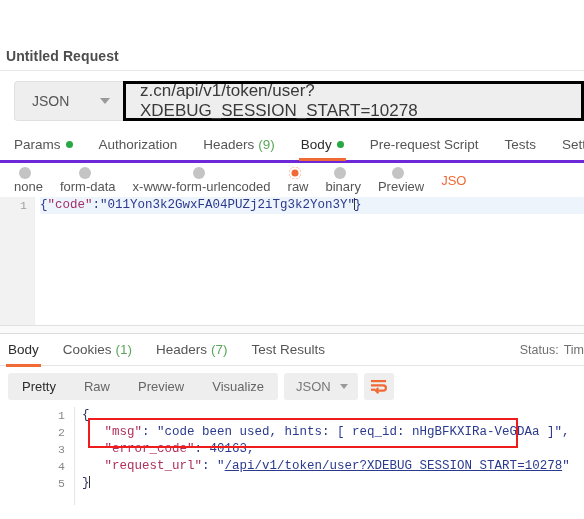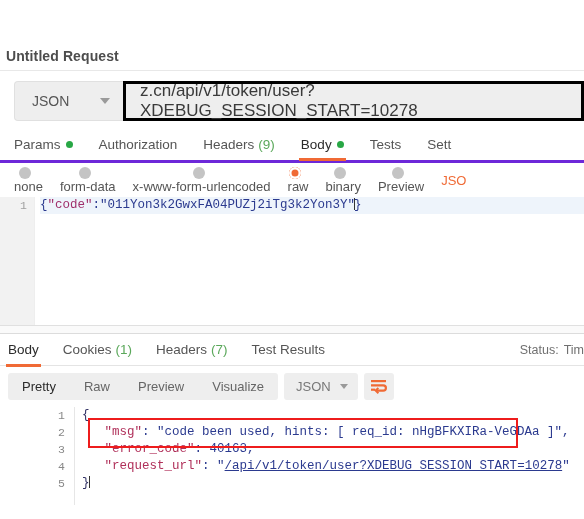--- a/index.html
+++ b/index.html
@@ -387,20 +387,23 @@
   </div>
   <div class="req-tab">
     <span>Headers</span>
     <span class="tab-count">(9)</span>
   </div>
   <div class="req-tab active">
     <span>Body</span>
     <span class="tab-dot"></span>
   </div>
   <div class="req-tab">
+    <span>Pre-request Script</span>
+  </div>
+  <div class="req-tab">
     <span>Tests</span>
   </div>
   <div class="req-tab">
     <span>Sett</span>
   </div>
 </div>
 
 <div class="body-types">
   <div class="bt-item">
     <span class="radio"></span>

